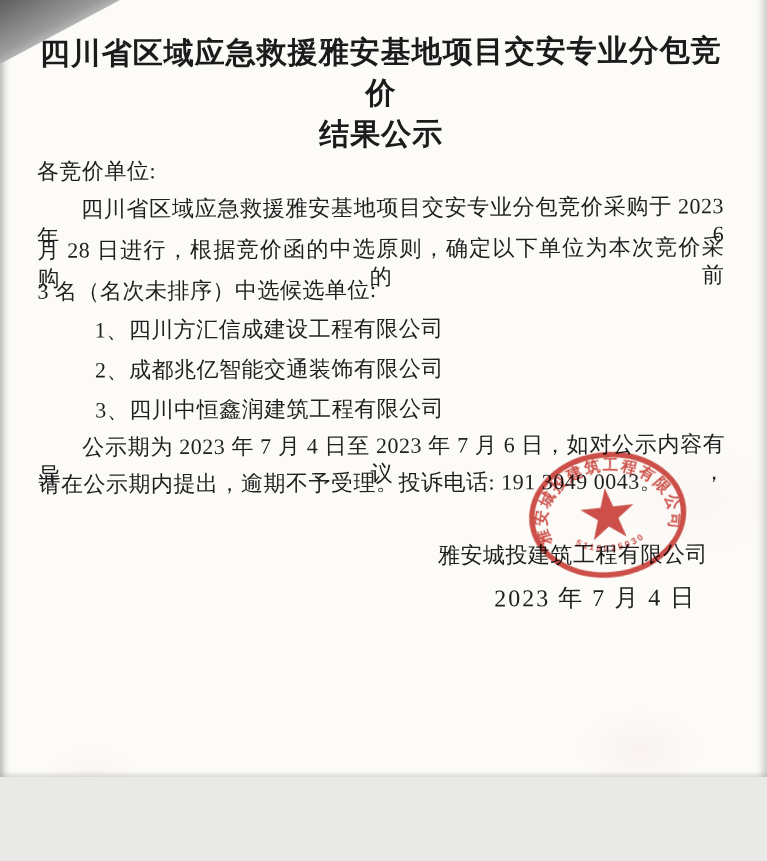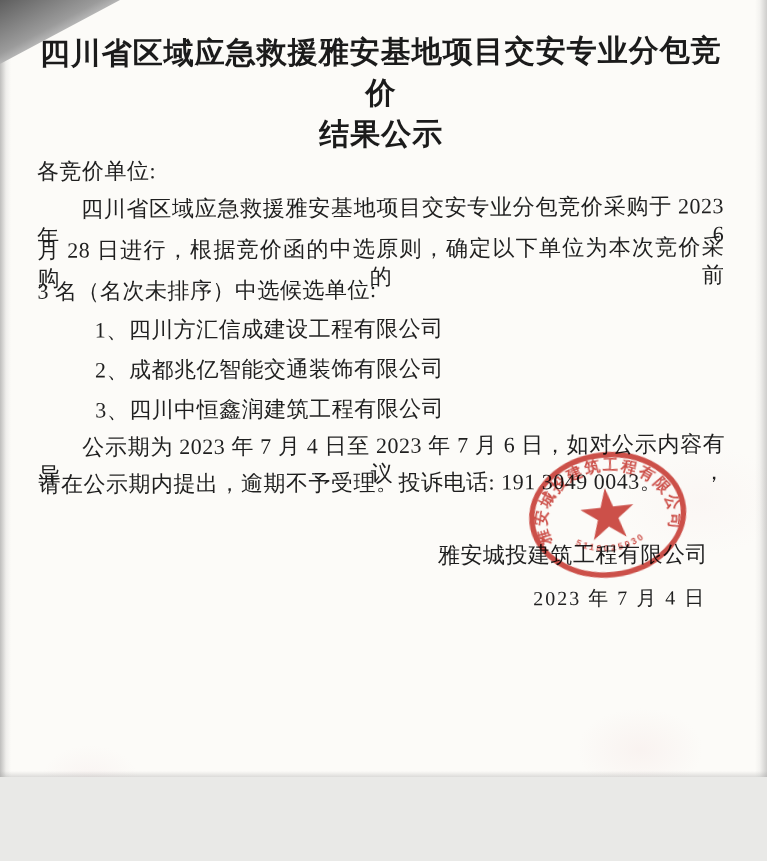--- a/index.html
+++ b/index.html
@@ -60,22 +60,22 @@
   .cand2 { top: 355px; left: 95px; }
   .cand3 { top: 395px; left: 95px; }
   .p2l1 { top: 432px; }
   .p2l2 { top: 469px; }
   .signer {
     position: absolute; top: 542px; right: 60px; left: auto;
     font-size: 22px; line-height: 28px; color: #1f1f1f; white-space: nowrap;
     letter-spacing: 0.5px;
   }
   .sign-date {
-    position: absolute; top: 585px; right: 62px;
-    font-size: 20px; line-height: 28px; color: #1f1f1f; white-space: nowrap;
+    position: absolute; top: 585px; right: 72px;
+    font-size: 24px; line-height: 28px; color: #1f1f1f; white-space: nowrap;
     letter-spacing: 2px;
   }
   .stamp {
     position: absolute; left: 524px; top: 449px; width: 166px; height: 134px;
     transform: rotate(-6deg);
     mix-blend-mode: multiply; opacity: 0.88;
     filter: blur(0.3px);
     z-index: 3;
   }
   .stamp text {

